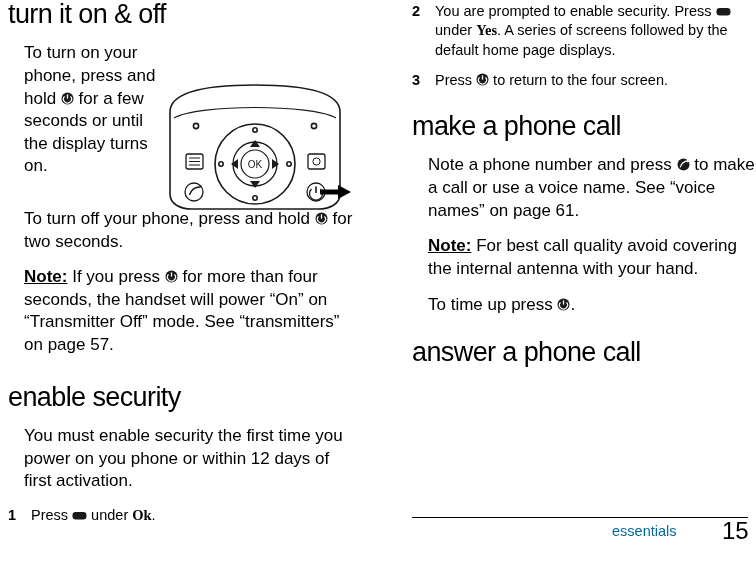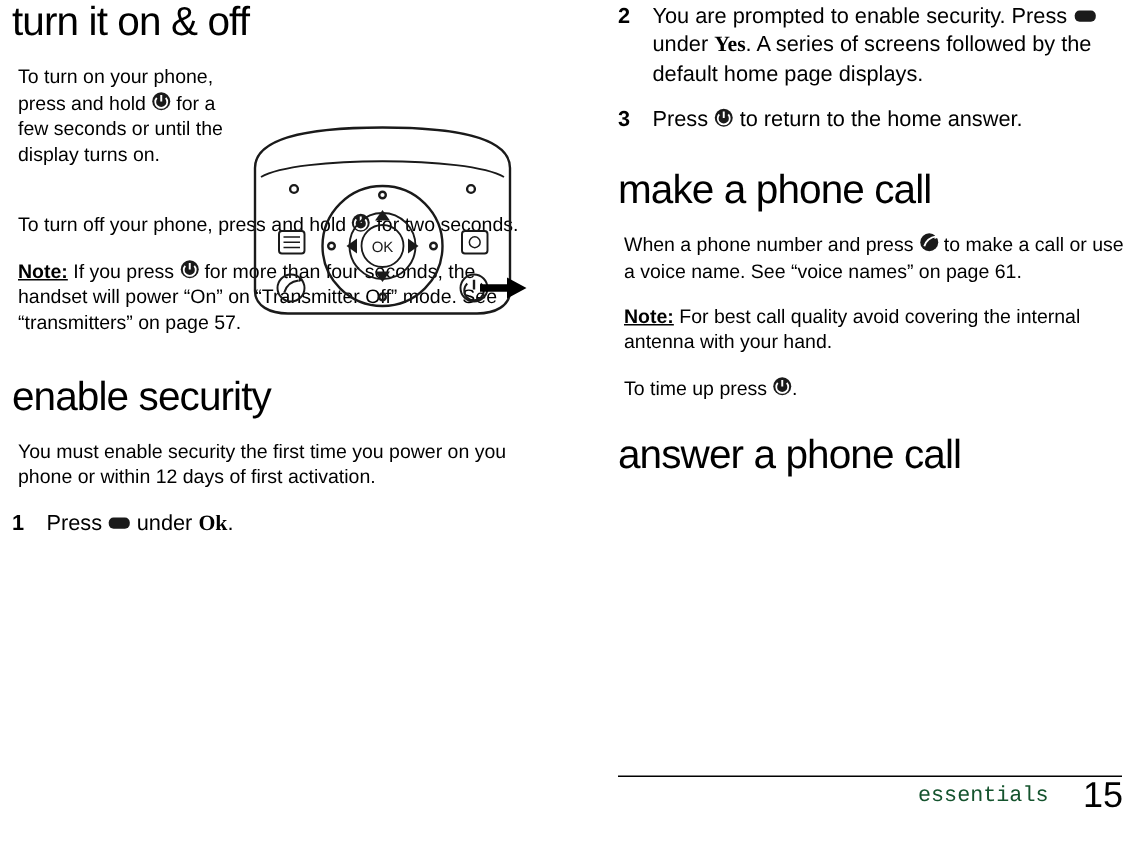--- a/index.html
+++ b/index.html
@@ -30,23 +30,23 @@
   h1.head {
     font-size: 27px;
     font-weight: normal;
     letter-spacing: -0.6px;
     margin: 0 0 14px 0;
     line-height: 1.05;
   }
   h1.head.tight { margin-top: 0; }
 
   p.body {
-    font-size: 13px;
+    font-size: 17px;
     line-height: 1.33;
-    margin: 0 0 13px 4px;
+    margin: 0 0 13px 16px;
   }
   .bold { font-weight: bold; text-decoration: underline; }
   .small-caps-term { font-weight: bold; font-family: Liberation Serif, serif; }
 
   
   ol.steps {
     list-style: none;
     margin: 0 0 13px 0;
     padding: 0;
   }
@@ -102,22 +102,21 @@
     top: 0;
     width: 336px;
     height: 1px;
     background: #000;
   }
   .footer-label {
     position: absolute;
     left: 612px;
     top: 6px;
     font-size: 14.5px;
-    color: #14532d;
-    font-family: Liberation Mono, monospace;
+    color: #0369a1;
   }
   .footer-page {
     position: absolute;
     left: 722px;
     top: 0px;
     font-size: 24px;
     font-weight: normal;
   }
 </style>
 </head>
@@ -213,26 +212,26 @@
   <div class="col col-right">
 
     <ol class="steps" style="margin-top:2px">
       <li><span class="num">2</span><span>You are prompted to enable security. Press </span><span class="key"><svg width="15" height="10" viewBox="0 0 15 10" xmlns="http://www.w3.org/2000/svg">
               <rect x="0.5" y="1" width="14" height="7.5" rx="3.2" fill="#1a1a1a"></rect>
             </svg></span><span> under </span><span class="small-caps-term">Yes</span><span>. A series of screens followed by the default home page displays.</span></li>
       <li><span class="num">3</span><span>Press </span><span class="key"><svg width="13" height="13" viewBox="0 0 13 13" xmlns="http://www.w3.org/2000/svg">
               <circle cx="6.5" cy="6.5" r="6" fill="#1a1a1a"></circle>
               <path d="M6.5 2.4 v4.2" stroke="#fff" stroke-width="1.3"></path>
               <path d="M3.5 4.3 a4 4 0 1 0 6 0" stroke="#fff" stroke-width="1.2" fill="none"></path>
-            </svg></span><span> to return to the home answer.</span></li>
+            </svg></span><span> to return to the four screen.</span></li>
     </ol>
 
     <h1 class="head" style="margin-top:22px">make a phone call</h1>
 
-    <p class="body"><span>When a phone number and press </span><span class="key"><svg width="13" height="13" viewBox="0 0 13 13" xmlns="http://www.w3.org/2000/svg">
+    <p class="body"><span>Note a phone number and press </span><span class="key"><svg width="13" height="13" viewBox="0 0 13 13" xmlns="http://www.w3.org/2000/svg">
             <circle cx="6.5" cy="6.5" r="6" fill="#1a1a1a"></circle>
             <path d="M3.2 9.2 c1.2 -4 4 -6 8 -6.6" stroke="#fff" stroke-width="1.3" fill="none"></path>
             <path d="M10.4 1.5 l-0.4 2.9 l2.6 -1 z" fill="#fff"></path>
           </svg></span><span> to make a call or use a voice name. See “voice names” on page 61.</span></p>
 
     <p class="body"><span class="bold">Note:</span><span> For best call quality avoid covering the internal antenna with your hand.</span></p>
 
     <p class="body"><span>To time up press </span><span class="key"><svg width="13" height="13" viewBox="0 0 13 13" xmlns="http://www.w3.org/2000/svg">
             <circle cx="6.5" cy="6.5" r="6" fill="#1a1a1a"></circle>
             <path d="M6.5 2.4 v4.2" stroke="#fff" stroke-width="1.3"></path>

